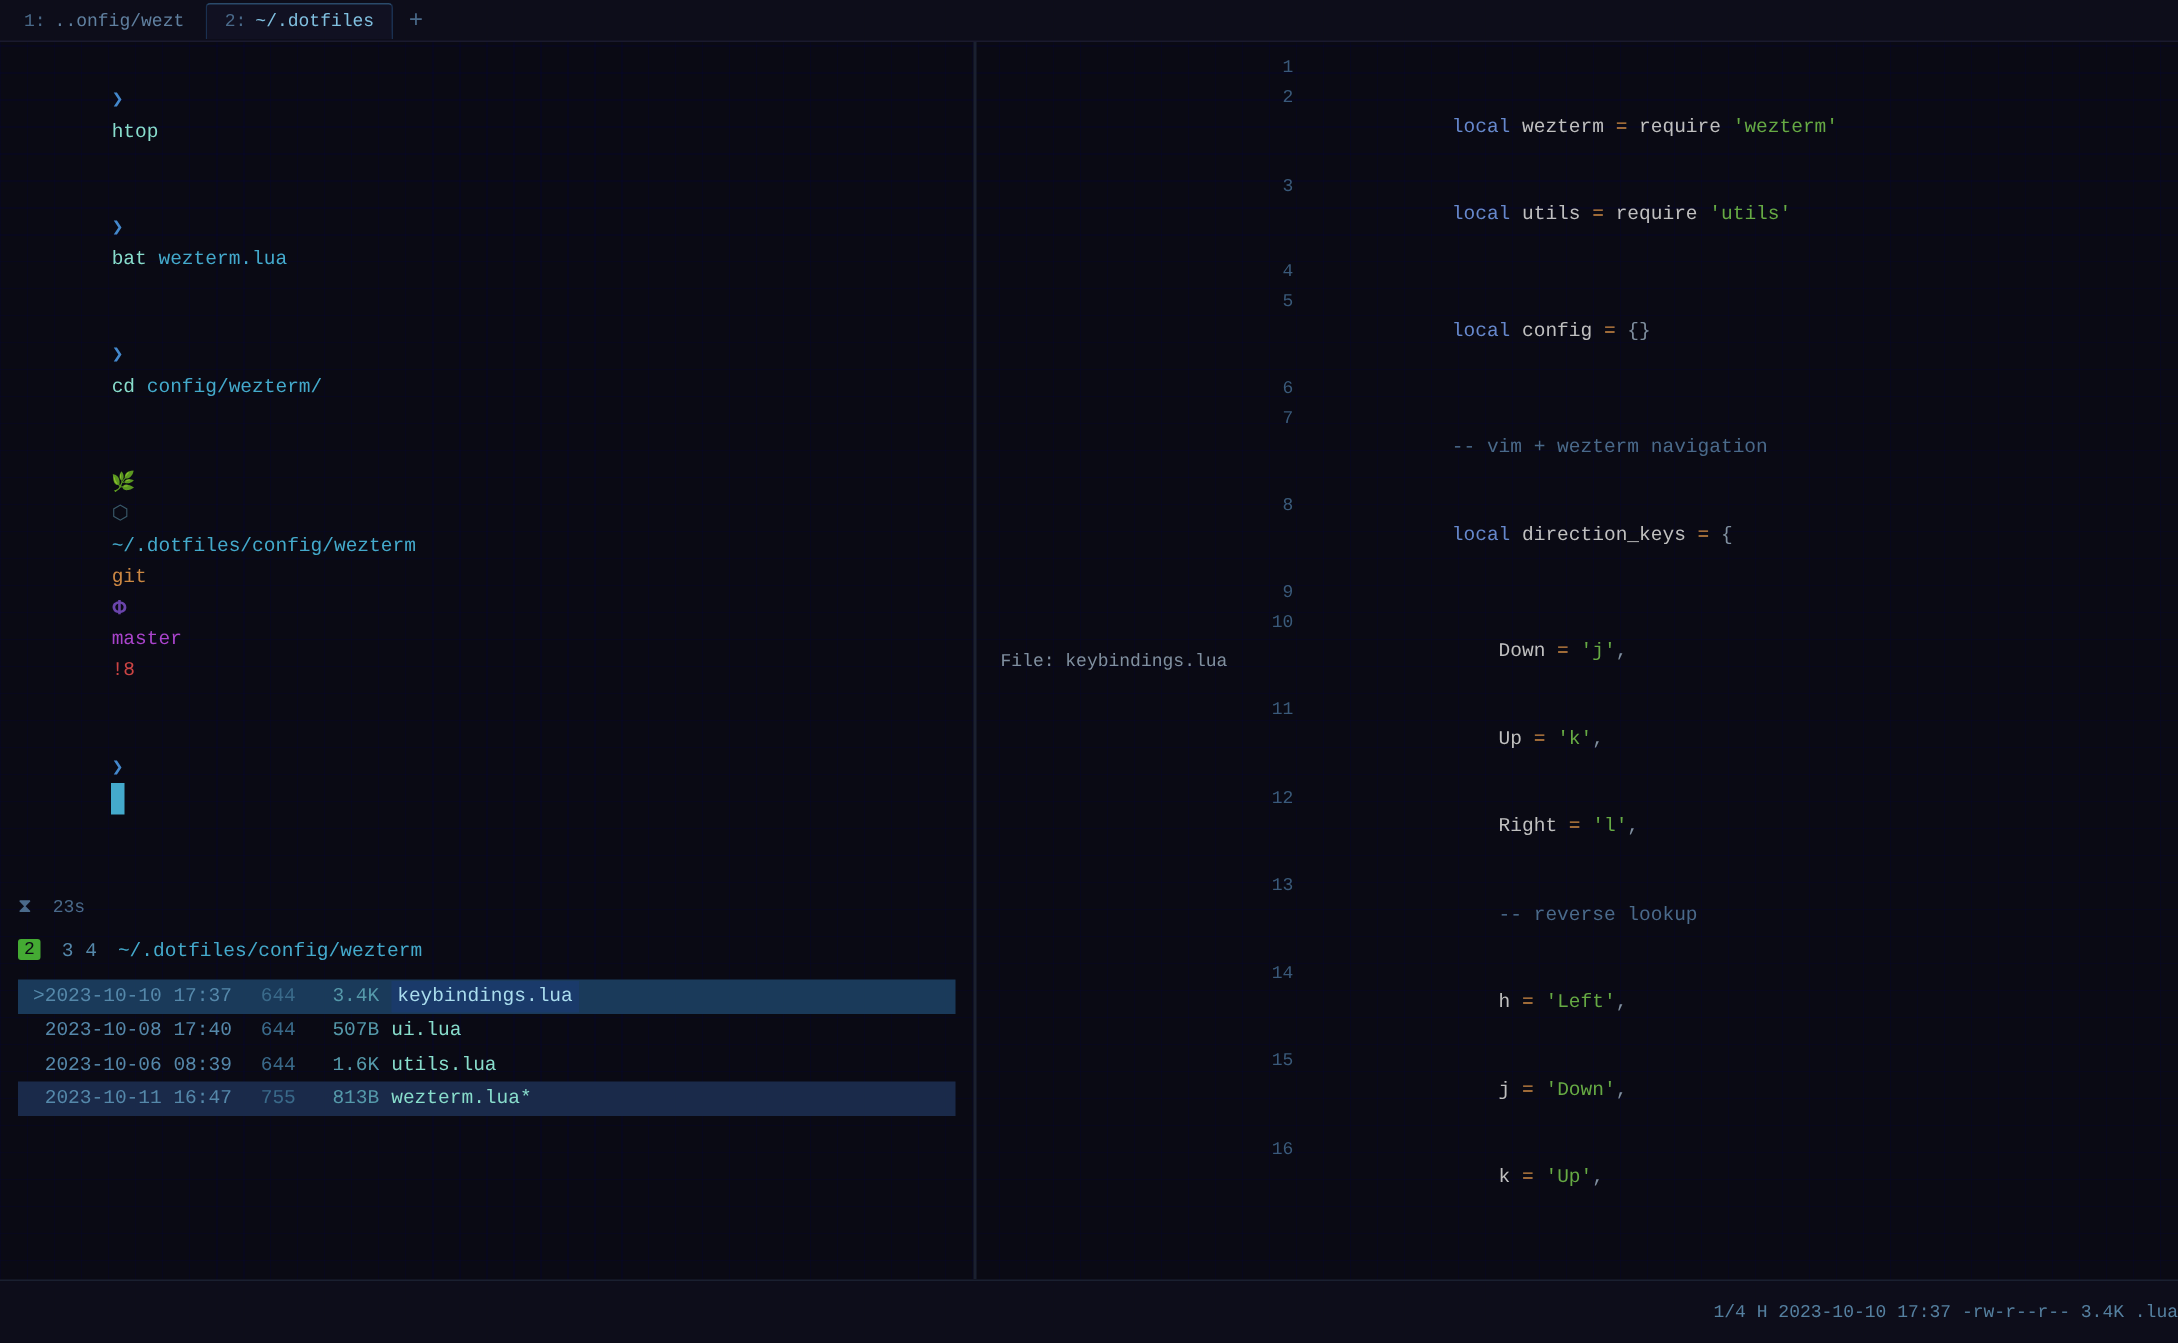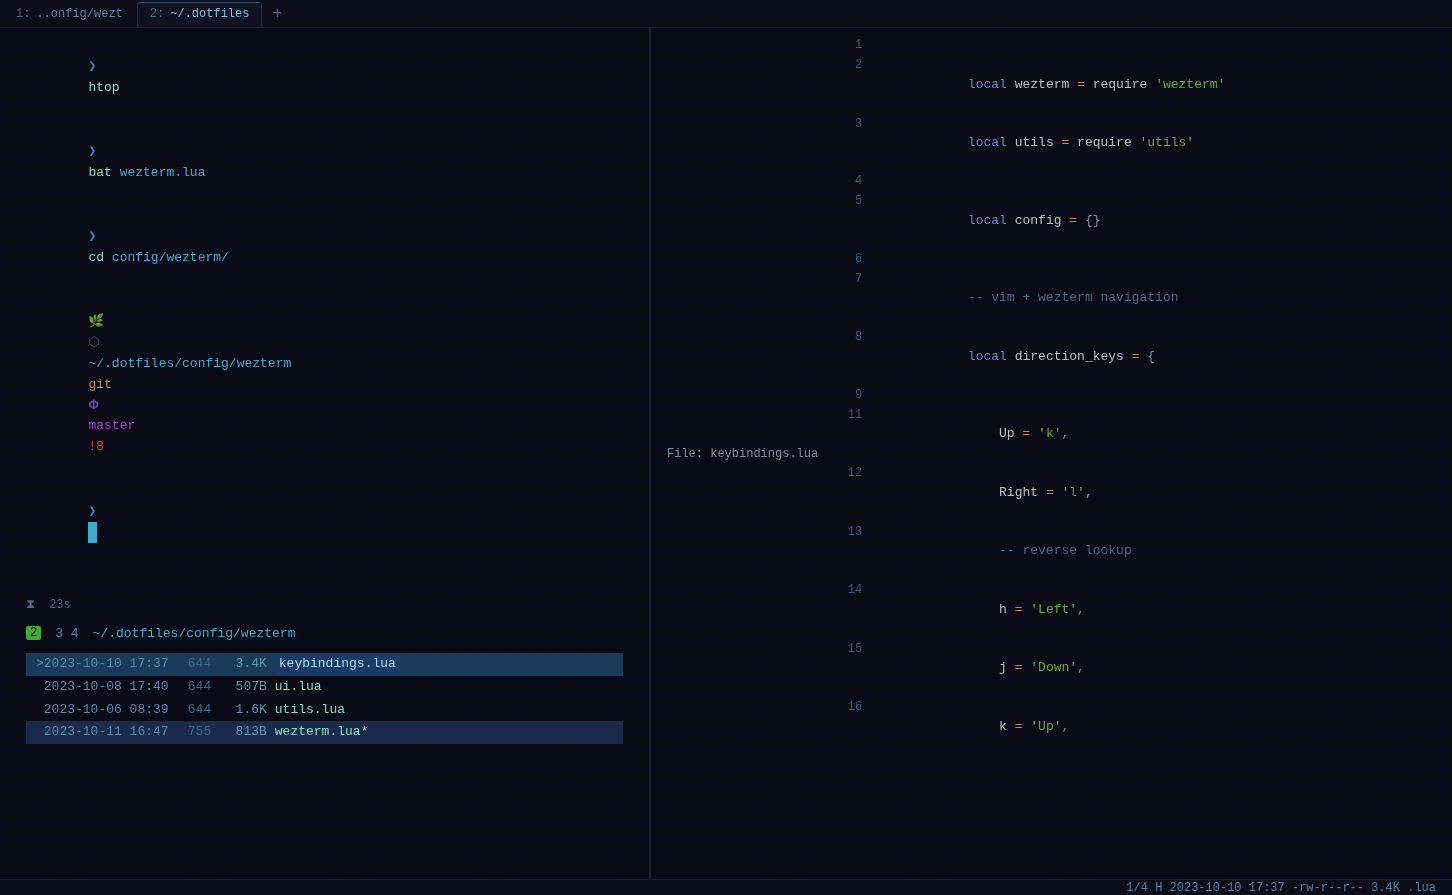--- a/index.html
+++ b/index.html
@@ -87,21 +87,21 @@
       display: flex;
       flex: 1;
       overflow: hidden;
     }
 
     
     .left-pane {
       width: 650px;
       min-width: 650px;
       border-right: 1px solid #1a2030;
-      padding: 8px 26px;
+      padding: 8px 12px;
       display: flex;
       flex-direction: column;
       gap: 2px;
     }
 
     
     .right-pane {
       flex: 1;
       padding: 0;
       display: flex;
@@ -197,22 +197,22 @@
       color: #5588aa;
       padding: 2px 8px;
     }
 
     
     .status-bar {
       background: #0d0d1a;
       border-top: 1px solid #1a2030;
       display: flex;
       align-items: center;
-      height: 16px;
-      padding: 0 16px;
+      height: 42px;
+      padding: 0 0;
       font-size: 12px;
       color: #5580a0;
       justify-content: flex-end;
     }
 
     .status-text {
       color: #5580a0;
     }
 
     
@@ -390,20 +390,26 @@
           <span class="line-num">8</span>
           <span class="line-content">
             <span class="kw-local">local</span><span class="ident"> direction_keys </span><span class="op">=</span><span class="punct"> {</span>
           </span>
         </div>
 
         <div class="line">
           <span class="line-num">9</span>
         </div>
 
+        <div class="line">
+          <span class="line-num">10</span>
+          <span class="line-content">
+            <span class="ident">    Down </span><span class="op">=</span><span class="ident"> </span><span class="str">'j'</span><span class="punct">,</span>
+          </span>
+        </div>
 
         <div class="line">
           <span class="line-num">11</span>
           <span class="line-content">
             <span class="ident">    Up </span><span class="op">=</span><span class="ident"> </span><span class="str">'k'</span><span class="punct">,</span>
           </span>
         </div>
 
         <div class="line">
           <span class="line-num">12</span>

